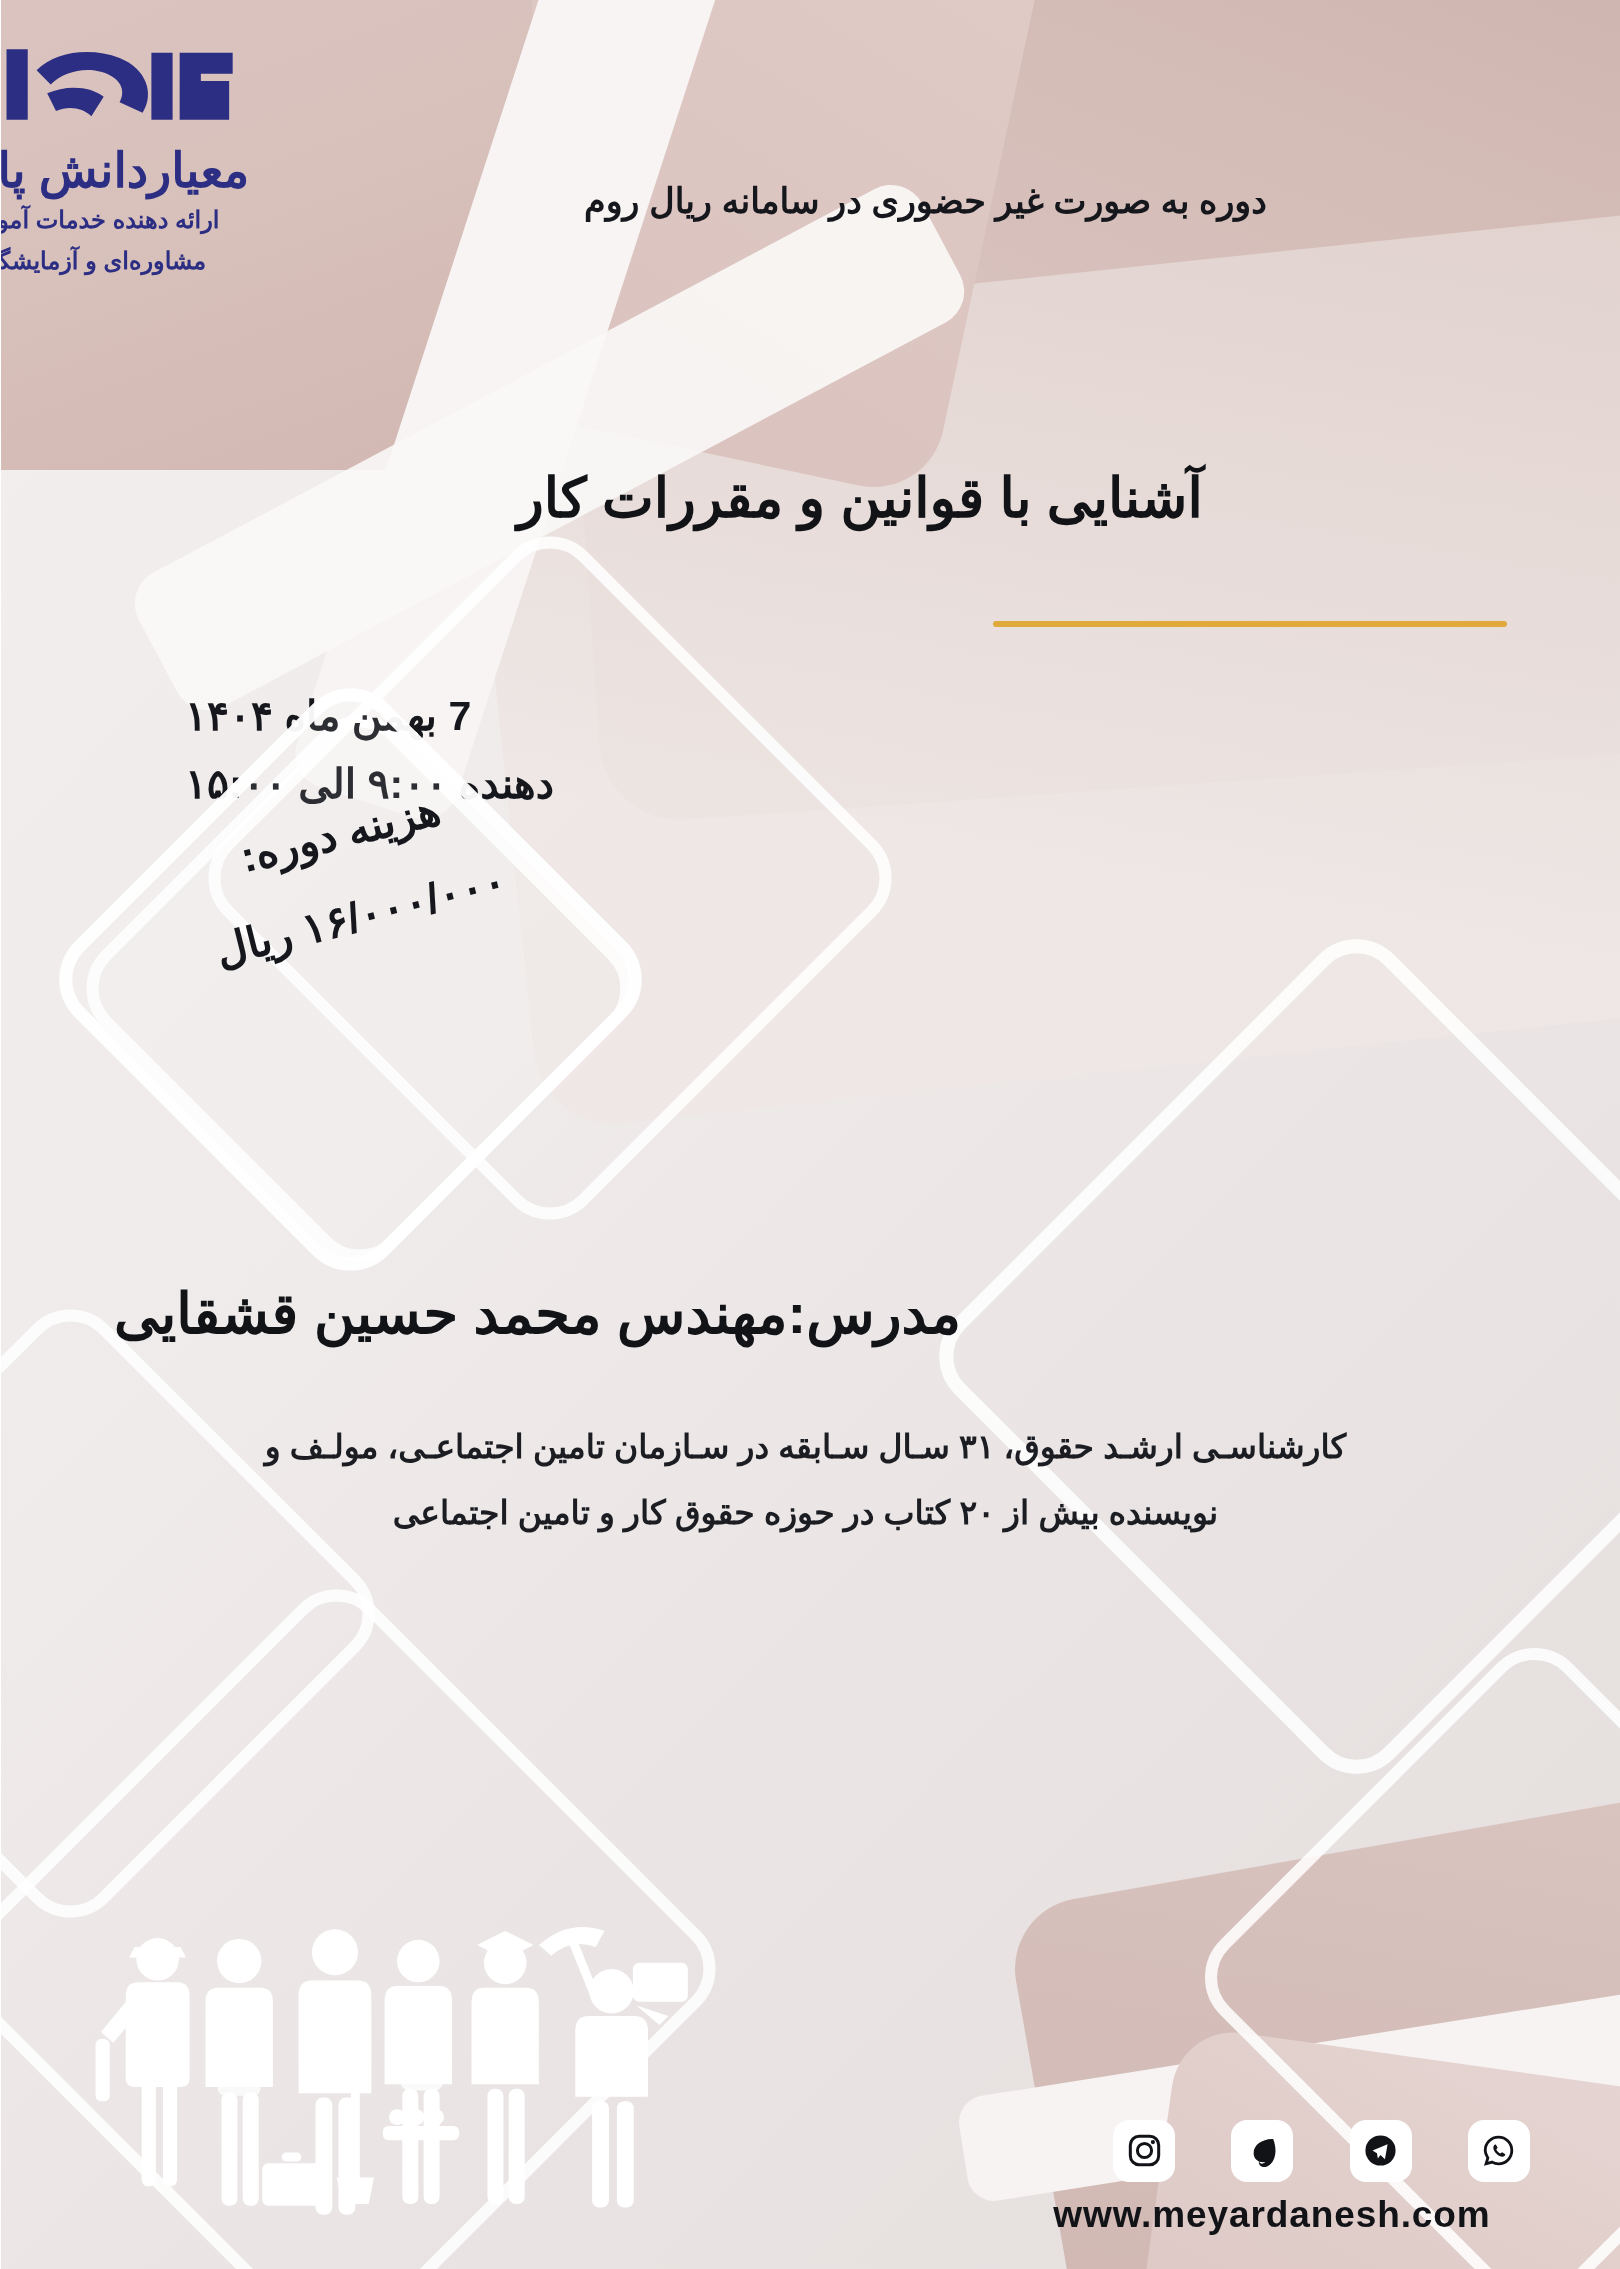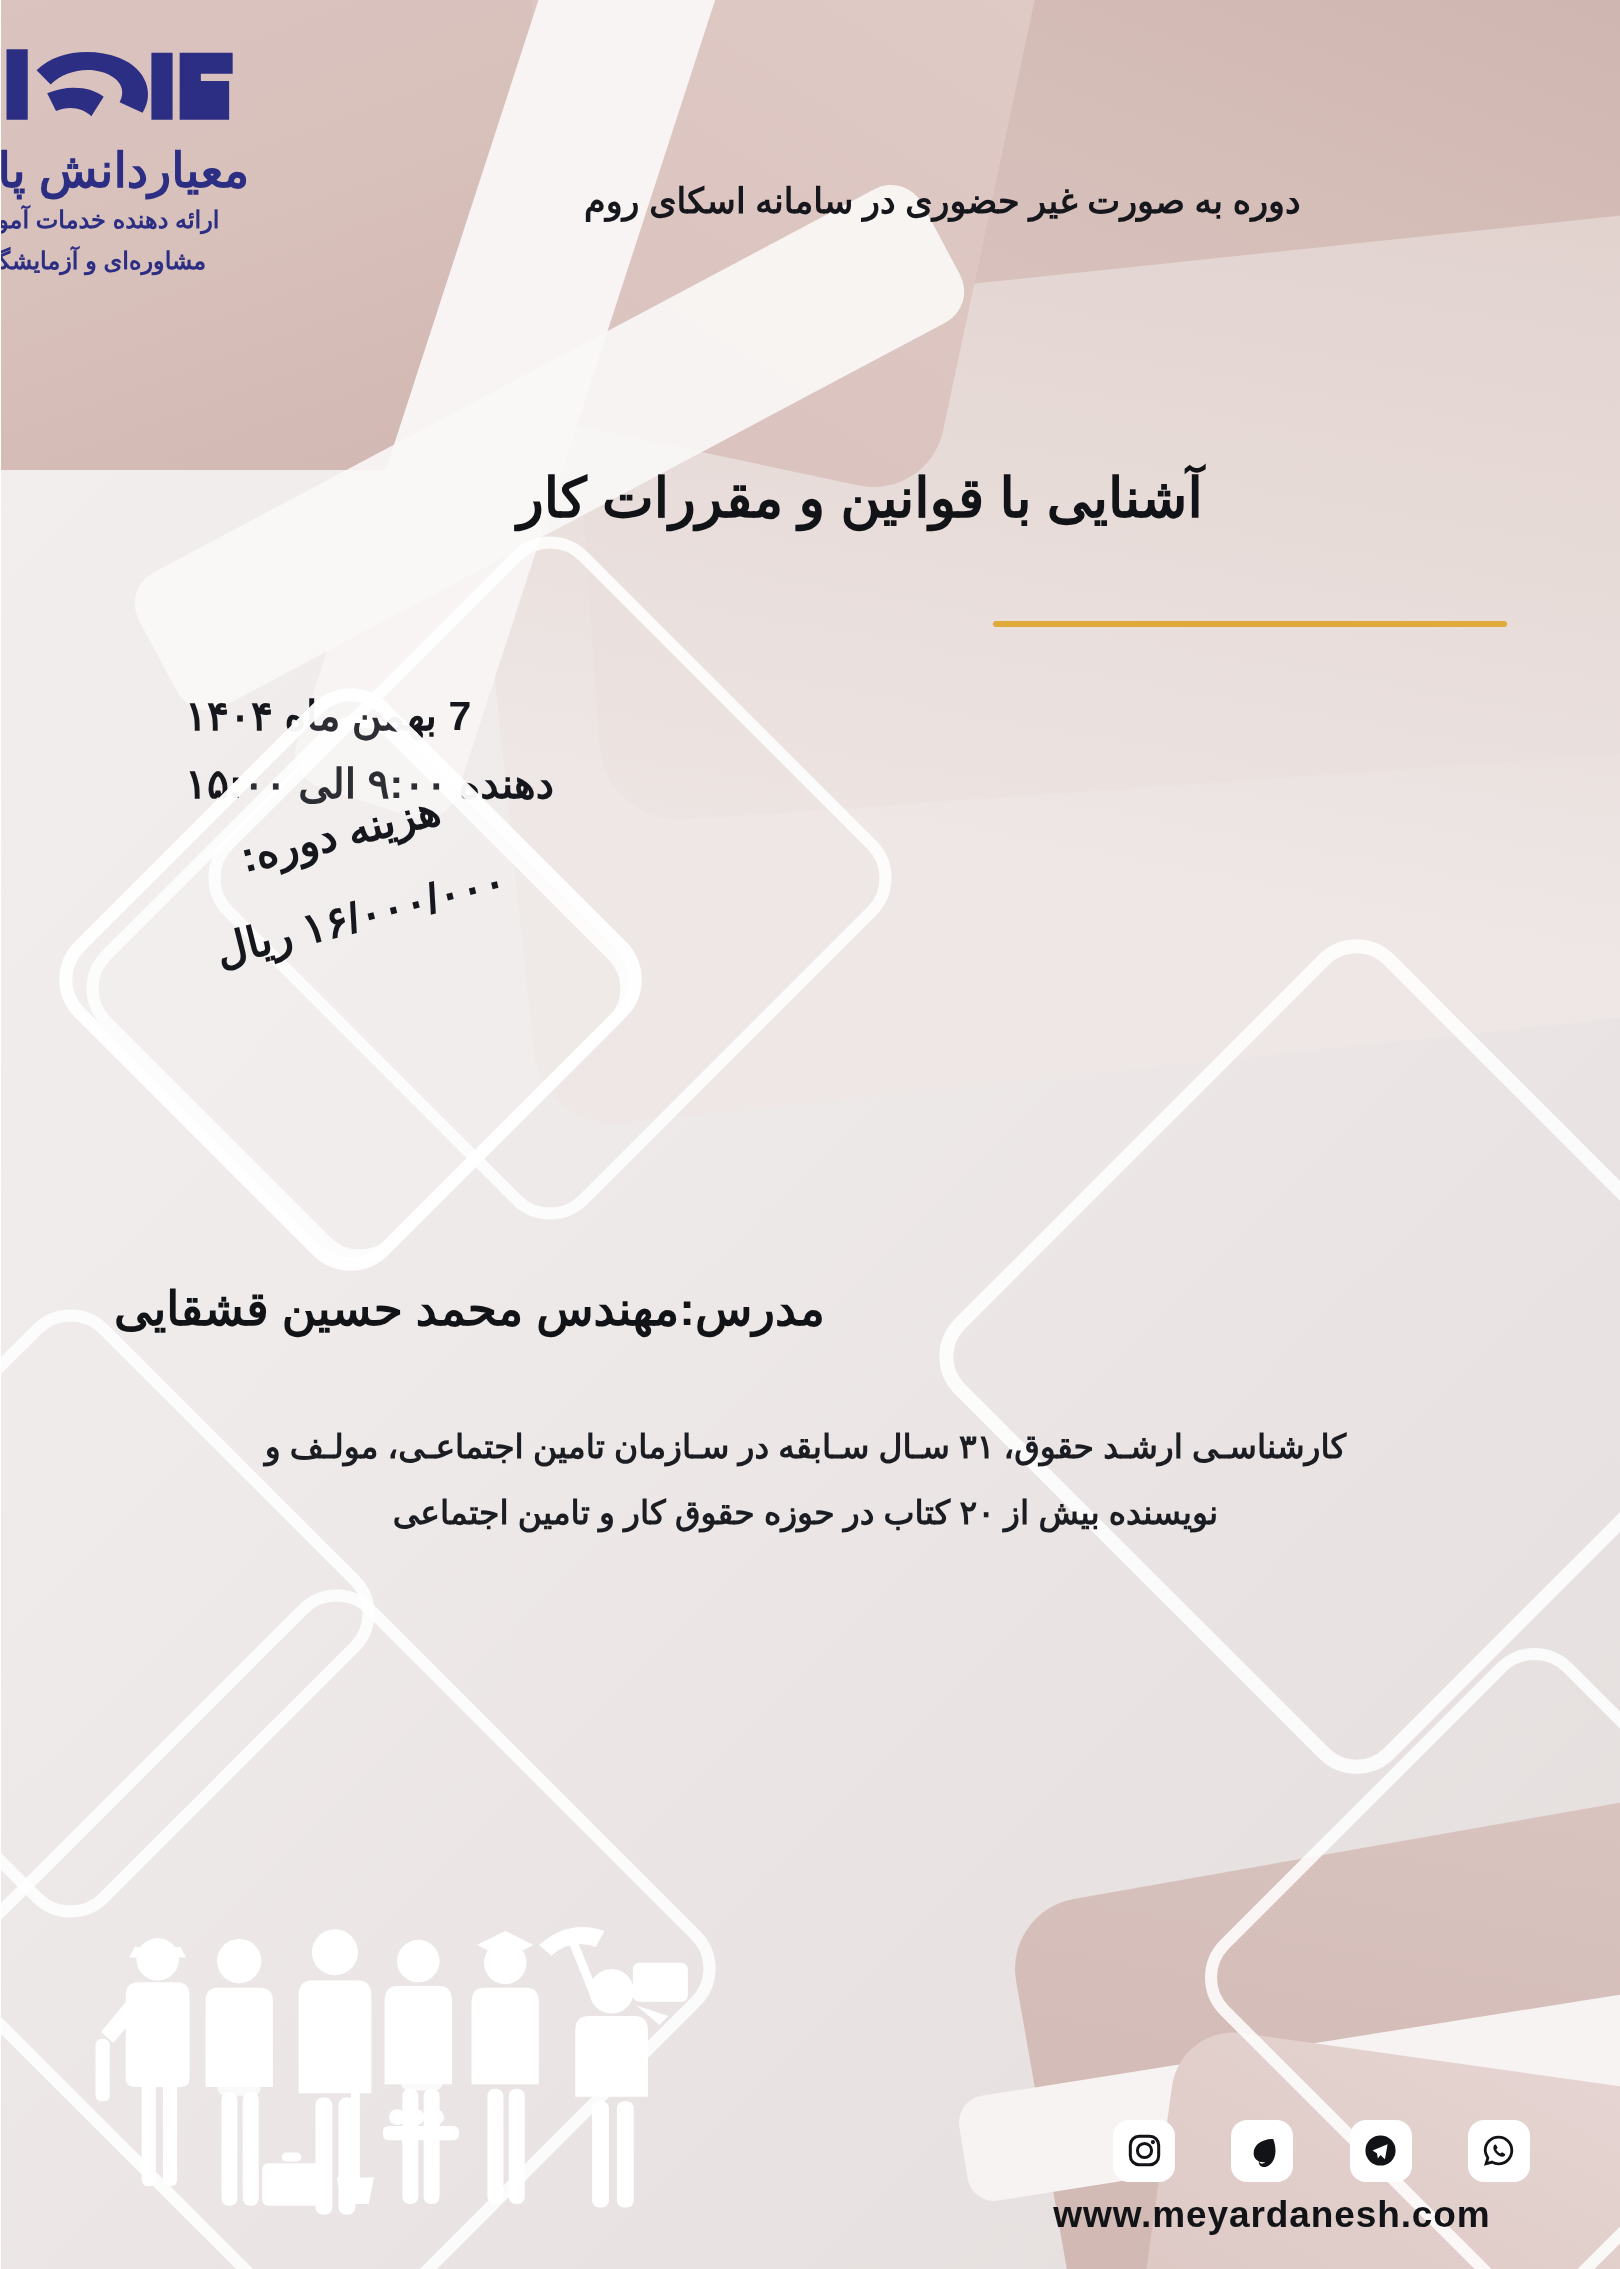--- a/index.html
+++ b/index.html
@@ -225,21 +225,21 @@
   }
 
   
   .instructor-name {
     position: absolute;
     top: 1281px;
     right: 106px;
     width: 1401px;
     text-align: left;
     direction: rtl;
-    font-size: 47px;
+    font-size: 56px;
     font-weight: bold;
     color: #111317;
   }
   .instructor-bio {
     position: absolute;
     top: 1414px;
     right: 106px;
     width: 1419px;
     text-align: center;
     direction: rtl;
@@ -327,21 +327,21 @@
           <path d="M300 96 L300 20 L360 20 L360 44 L324 44 L324 52 L356 52 L356 96 Z"></path>
           <path d="M150 66 C172 56 200 58 214 70 L200 92 C190 82 174 80 160 86 Z"></path>
         </g>
       </svg>
     </div>
     <div class="logo-name">معیاردانش پارس</div>
     <div class="logo-sub">ارائه دهنده خدمات آموزشی</div>
     <div class="logo-sub">مشاوره‌ای و آزمایشگاهی</div>
   </div>
 
-  <div class="platform-line">دوره به صورت غیر حضوری در سامانه اسکای روم</div>
+  <div class="platform-line">دوره به صورت غیر حضوری در سامانه ریال روم</div>
 
   <div class="course-title">آشنایی با قوانین و مقررات کار</div>
   <div class="title-rule"></div>
 
   <div class="date-block">
     <div>7 بهمن ماه ۱۴۰۴</div>
     <div>دهنده ۹:۰۰ الی ۱۵:۰۰</div>
   </div>
 
   <div class="price-diamond"></div>

